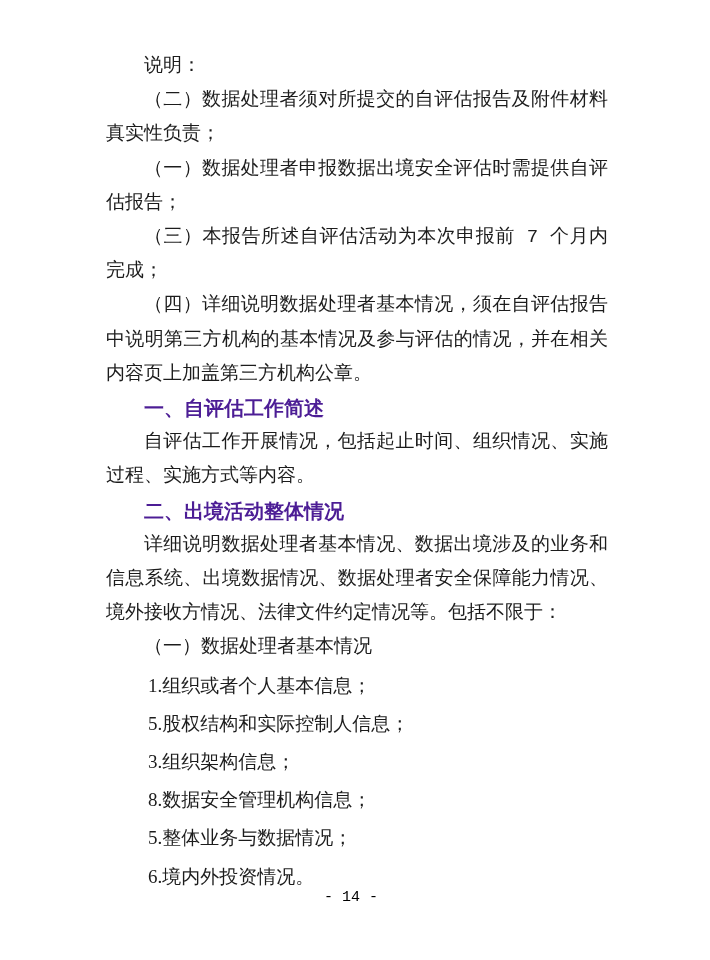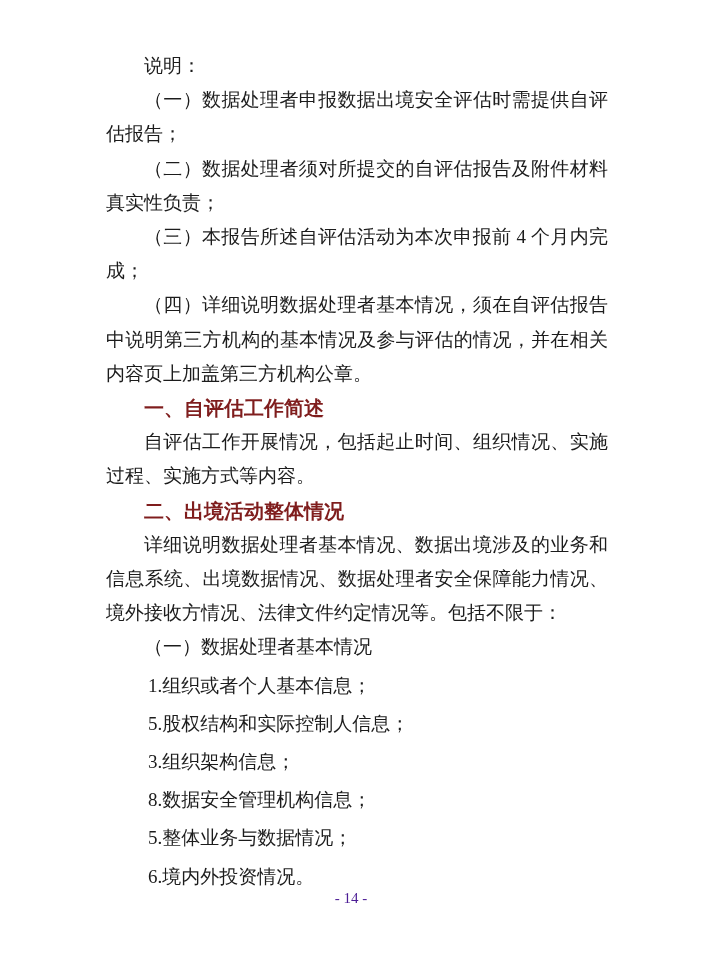--- a/index.html
+++ b/index.html
@@ -23,57 +23,58 @@
     width: 502px;
   }
   .para {
     margin: 0;
     font-size: 19px;
     line-height: 34.2px;
     text-align: justify;
     text-justify: inter-character;
     text-indent: 38px;
     word-break: break-all;
+    font-family: Liberation Mono, monospace;
   }
   .heading {
     margin: 0;
     font-size: 20px;
     line-height: 34.2px;
     font-weight: bold;
     font-family: "Liberation Sans", "DejaVu Sans", sans-serif;
     text-indent: 38px;
-    color: #7f1d1d;
+    color: #4c1d95;
   }
   .list-item {
     margin: 4px;
     font-size: 19px;
     line-height: 34.2px;
     text-indent: 38px;
   }
   .footer {
     position: absolute;
     top: 889px;
     left: 0;
     width: 702px;
     text-align: center;
     font-size: 15px;
     line-height: 18px;
-    color: #4c1d95;
-    font-family: Liberation Serif, serif;
+    color: #000000;
+    font-family: Liberation Mono, monospace;
   }
 </style>
 </head>
 <body>
 
 <div class="page">
   <div class="content">
     <p class="para">说明：</p>
+    <p class="para">（二）数据处理者须对所提交的自评估报告及附件材料真实性负责；</p>
     <p class="para">（一）数据处理者申报数据出境安全评估时需提供自评估报告；</p>
-    <p class="para">（二）数据处理者须对所提交的自评估报告及附件材料真实性负责；</p>
-    <p class="para">（三）本报告所述自评估活动为本次申报前 4 个月内完成；</p>
+    <p class="para">（三）本报告所述自评估活动为本次申报前 7 个月内完成；</p>
     <p class="para">（四）详细说明数据处理者基本情况，须在自评估报告中说明第三方机构的基本情况及参与评估的情况，并在相关内容页上加盖第三方机构公章。</p>
     <p class="heading">一、自评估工作简述</p>
     <p class="para">自评估工作开展情况，包括起止时间、组织情况、实施过程、实施方式等内容。</p>
     <p class="heading">二、出境活动整体情况</p>
     <p class="para">详细说明数据处理者基本情况、数据出境涉及的业务和信息系统、出境数据情况、数据处理者安全保障能力情况、境外接收方情况、法律文件约定情况等。包括不限于：</p>
     <p class="para">（一）数据处理者基本情况</p>
     <p class="list-item">1.组织或者个人基本信息；</p>
     <p class="list-item">5.股权结构和实际控制人信息；</p>
     <p class="list-item">3.组织架构信息；</p>
     <p class="list-item">8.数据安全管理机构信息；</p>

